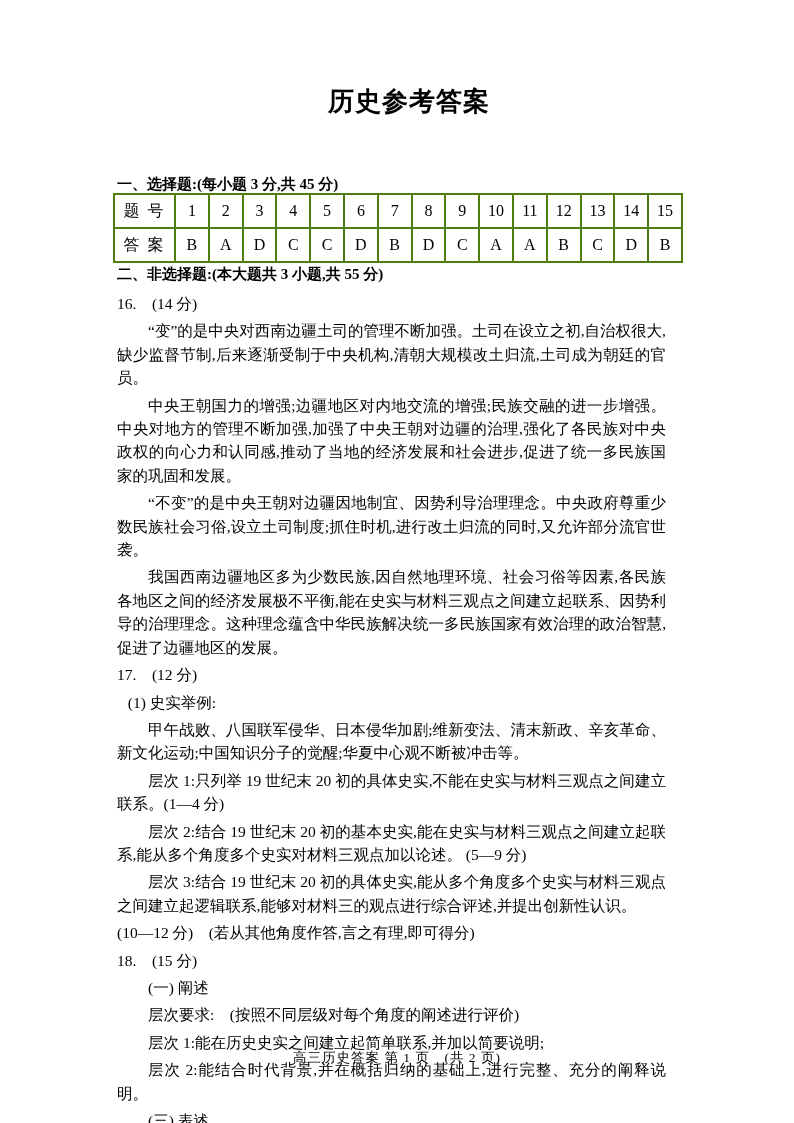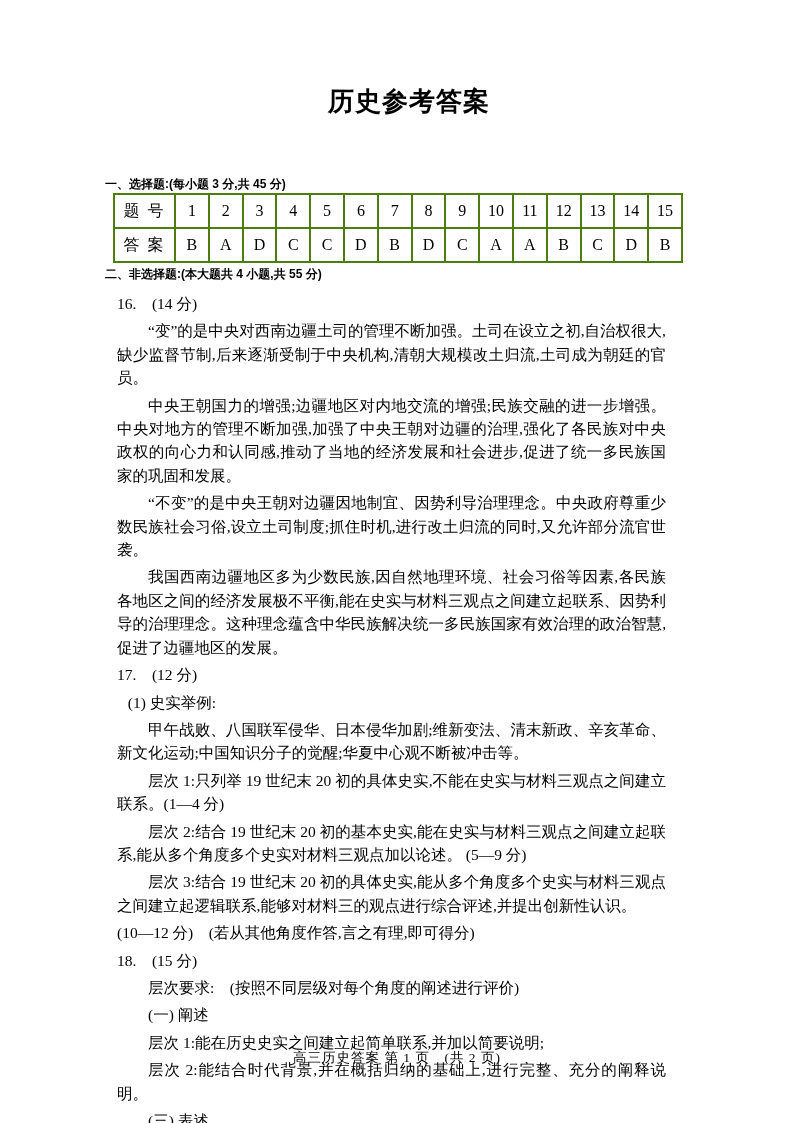--- a/index.html
+++ b/index.html
@@ -23,25 +23,25 @@
     width: 100%;
     margin: 0;
     text-align: center;
     font-family: "Liberation Sans", "DejaVu Sans", sans-serif;
     font-weight: bold;
     font-size: 26px;
     letter-spacing: 1px;
   }
   .sec-heading {
     position: absolute;
-    left: 105px;
+    left: 117px;
     width: 600px;
-    font-family: Liberation Sans, sans-serif;
+    font-family: Liberation Serif, serif;
     font-weight: bold;
-    font-size: 12px;
+    font-size: 15px;
     line-height: 19px;
     white-space: nowrap;
   }
   #sec1-heading { top: 175px; }
   #sec2-heading { top: 265px; }
   table.answers {
     position: absolute;
     top: 193px;
     left: 113px;
     width: 570px;
@@ -130,38 +130,38 @@
           <td>A</td>
           <td>A</td>
           <td>B</td>
           <td>C</td>
           <td>D</td>
           <td>B</td>
         </tr>
     </tbody>
   </table>
 
-  <div class="sec-heading" id="sec2-heading">二、非选择题:(本大题共 4 小题,共 55 分)</div>
+  <div class="sec-heading" id="sec2-heading">二、非选择题:(本大题共 3 小题,共 55 分)</div>
 
   <div class="content" id="content">
       <p class="b-flush">16.　(14 分)</p>
       <p class="b-indent">“变”的是中央对西南边疆土司的管理不断加强。土司在设立之初,自治权很大,缺少监督节制,后来逐渐受制于中央机构,清朝大规模改土归流,土司成为朝廷的官员。</p>
       <p class="b-indent">中央王朝国力的增强;边疆地区对内地交流的增强;民族交融的进一步增强。中央对地方的管理不断加强,加强了中央王朝对边疆的治理,强化了各民族对中央政权的向心力和认同感,推动了当地的经济发展和社会进步,促进了统一多民族国家的巩固和发展。</p>
       <p class="b-indent">“不变”的是中央王朝对边疆因地制宜、因势利导治理理念。中央政府尊重少数民族社会习俗,设立土司制度;抓住时机,进行改土归流的同时,又允许部分流官世袭。</p>
       <p class="b-indent">我国西南边疆地区多为少数民族,因自然地理环境、社会习俗等因素,各民族各地区之间的经济发展极不平衡,能在史实与材料三观点之间建立起联系、因势利导的治理理念。这种理念蕴含中华民族解决统一多民族国家有效治理的政治智慧,促进了边疆地区的发展。</p>
       <p class="b-flush">17.　(12 分)</p>
       <p class="b-small">(1) 史实举例:</p>
       <p class="b-indent">甲午战败、八国联军侵华、日本侵华加剧;维新变法、清末新政、辛亥革命、新文化运动;中国知识分子的觉醒;华夏中心观不断被冲击等。</p>
       <p class="b-indent">层次 1:只列举 19 世纪末 20 初的具体史实,不能在史实与材料三观点之间建立联系。(1—4 分)</p>
       <p class="b-indent">层次 2:结合 19 世纪末 20 初的基本史实,能在史实与材料三观点之间建立起联系,能从多个角度多个史实对材料三观点加以论述。 (5—9 分)</p>
       <p class="b-indent">层次 3:结合 19 世纪末 20 初的具体史实,能从多个角度多个史实与材料三观点之间建立起逻辑联系,能够对材料三的观点进行综合评述,并提出创新性认识。</p>
       <p class="b-flush">(10—12 分)　(若从其他角度作答,言之有理,即可得分)</p>
       <p class="b-flush">18.　(15 分)</p>
+      <p class="b-indent">(一) 阐述</p>
       <p class="b-indent">层次要求:　(按照不同层级对每个角度的阐述进行评价)</p>
-      <p class="b-indent">(一) 阐述</p>
       <p class="b-indent">层次 1:能在历史史实之间建立起简单联系,并加以简要说明;</p>
       <p class="b-indent">层次 2:能结合时代背景,并在概括归纳的基础上,进行完整、充分的阐释说明。</p>
       <p class="b-indent">(三) 表述</p>
     </div>
 
   <div class="page-footer">高三历史答案 第 1 页　(共 2 页)</div>
 
 </div>
 
 </body></html>

